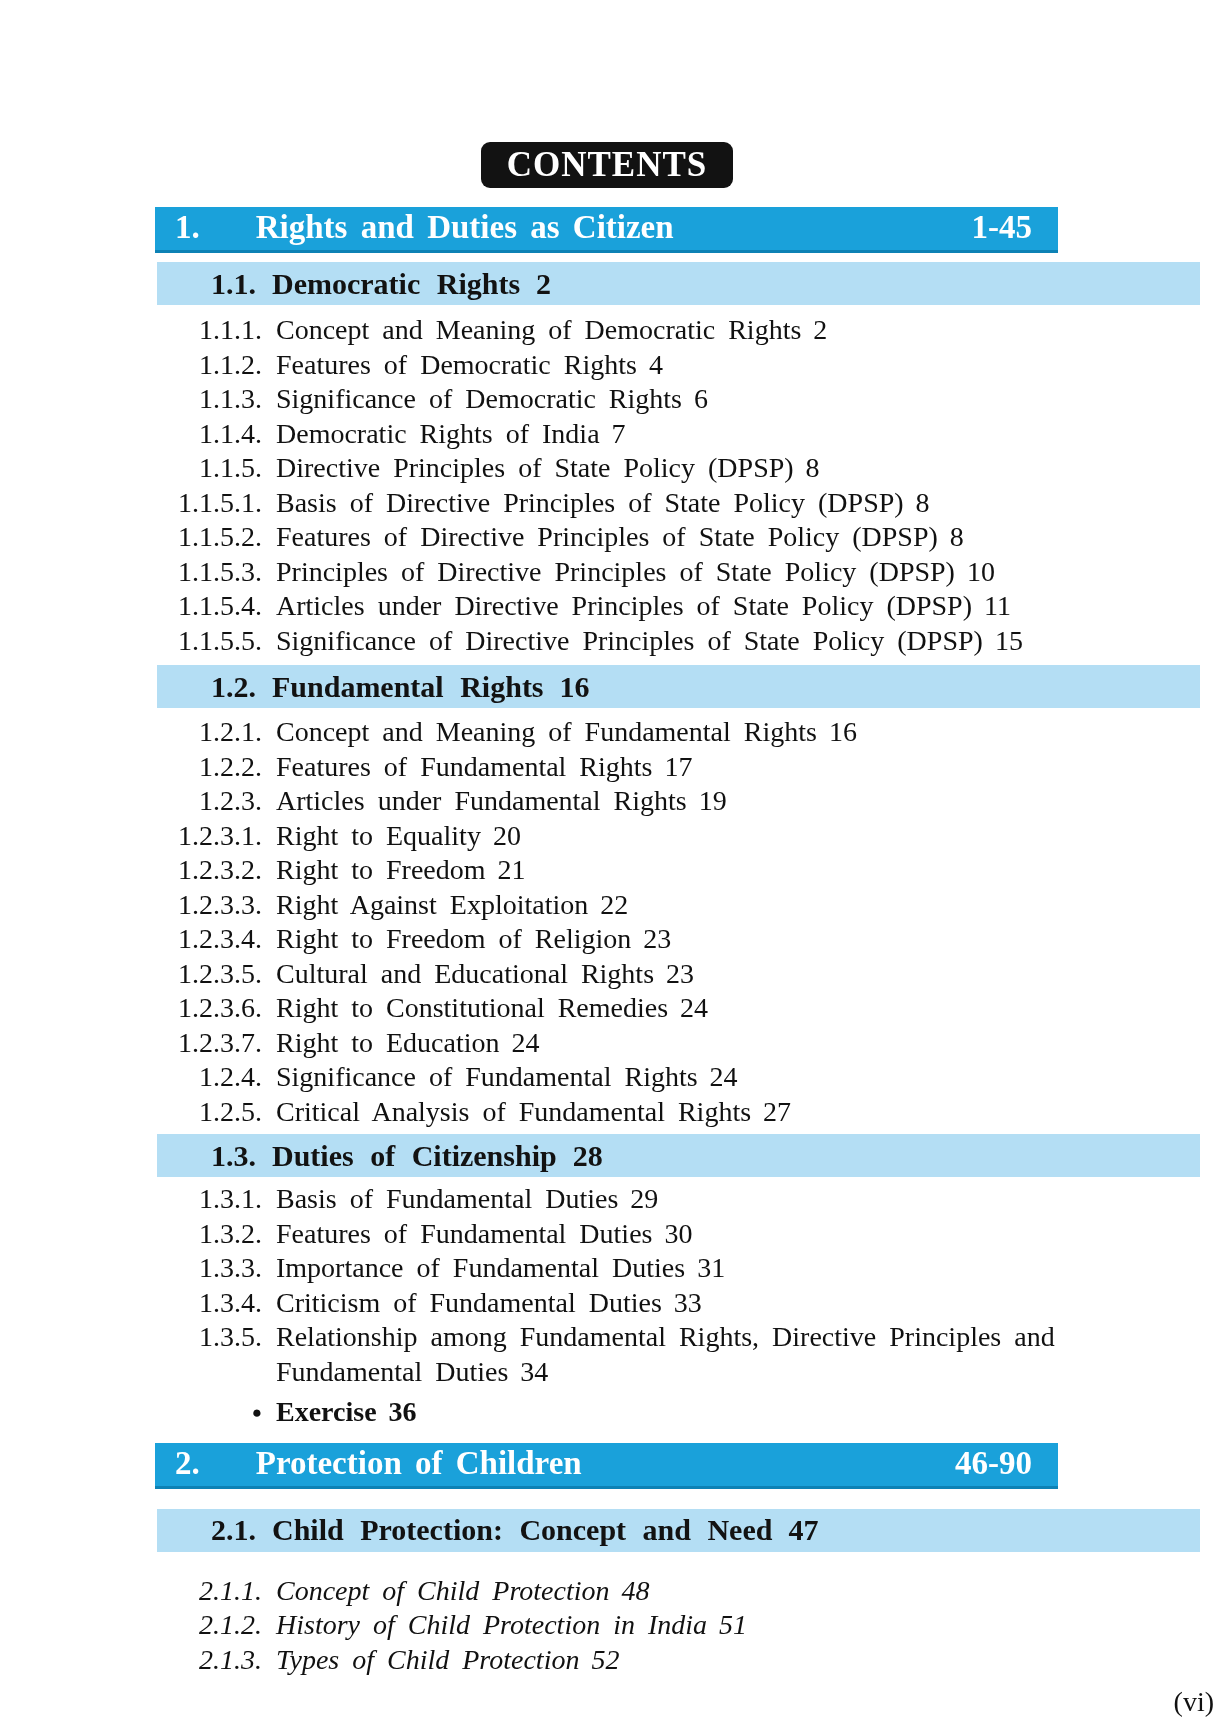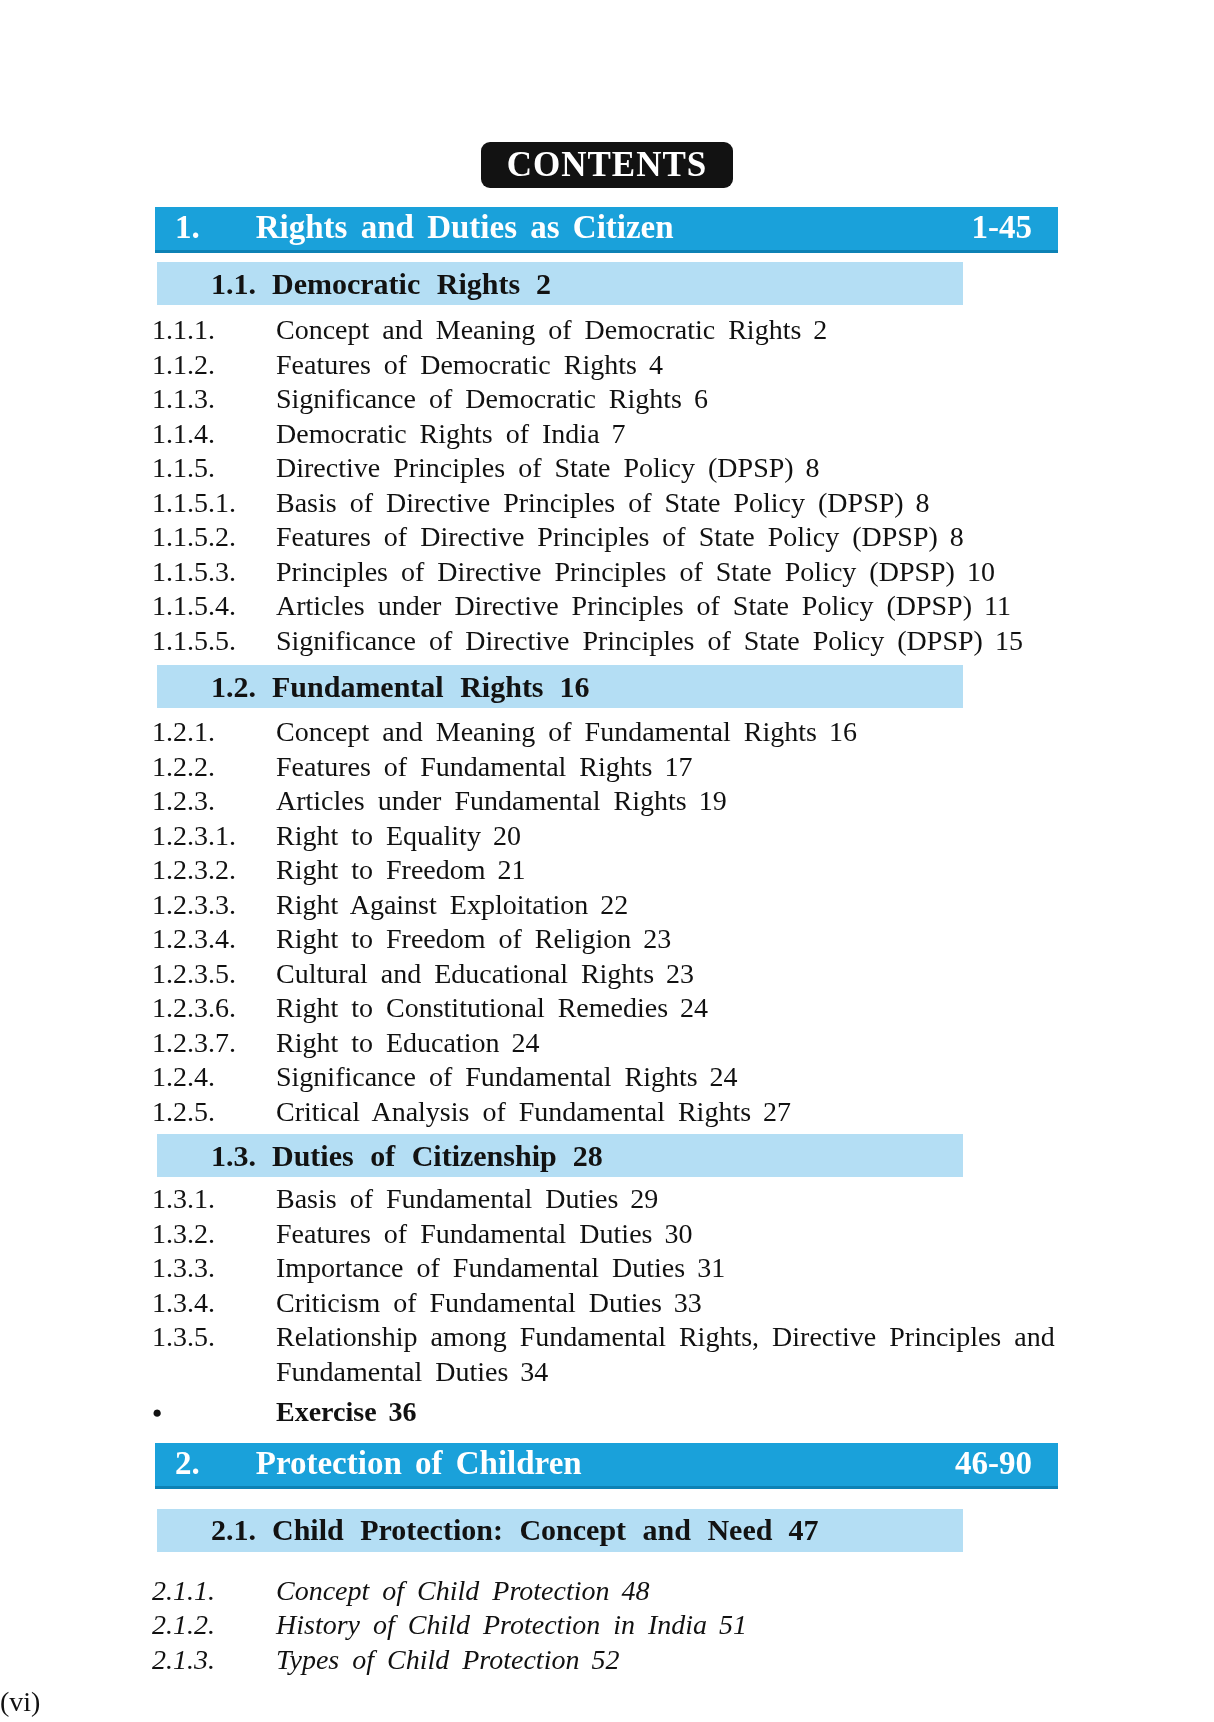--- a/index.html
+++ b/index.html
@@ -41,21 +41,21 @@
     display: flex;
     align-items: center;
     padding: 0 26px 2px 20px;
   }
   .chbar .cnum { margin-right: 16px; }
   .chbar .ctitle { word-spacing: 5px; margin-left: 40px; }
   .chbar .cpages { margin-left: auto; }
 
   .secbar {
     margin: 9px 0 0 157px;
-    width: 806px;
+    width: 1043px;
     height: 43px;
     background: var(--section-bar-bg, #b4def4);
     color: #121212;
     font-weight: bold;
     font-size: 30px;
     display: flex;
     align-items: center;
     padding-left: 54px;
     box-sizing: border-box;
   }
@@ -65,21 +65,21 @@
 
   
   .entries { margin: 8px 0 0 152px; width: 960px; }
   .entry {
     display: flex;
     font-size: 28px;
     line-height: 34.5px;
   }
   .entry .enum {
     flex: 0 0 110px;
-    text-align: left;
+    text-align: right;
   }
   .entry .etext {
     margin-left: 14px;
     width: 822px;
     word-spacing: 6px;
   }
   .entry .pg { margin-left: 12px; }
 
   .entry.exercise { margin-top: 6px; font-weight: bold; }
   .entry.exercise .bullet {
@@ -90,21 +90,21 @@
   .sec-gap-sm { margin-top: 7px; text-align: right; }
   .sec-gap-xs { margin-top: 5px; }
   .ent-gap-sm { margin-top: 7px; }
   .ent-gap-xs { margin-top: 5px; }
   .ch2-gap { margin-top: 12px; }
   .ch2-secgap { margin-top: 20px; text-align: center; }
   .ch2-entgap { margin-top: 22px; font-style: italic; }
 
   .pageno {
     margin-top: 8px;
-    text-align: left;
+    text-align: right;
     font-size: 28px;
     line-height: 34px;
   }
 </style>
 </head>
 <body>
 
 <div class="page">
 
   <div class="badge-wrap">

